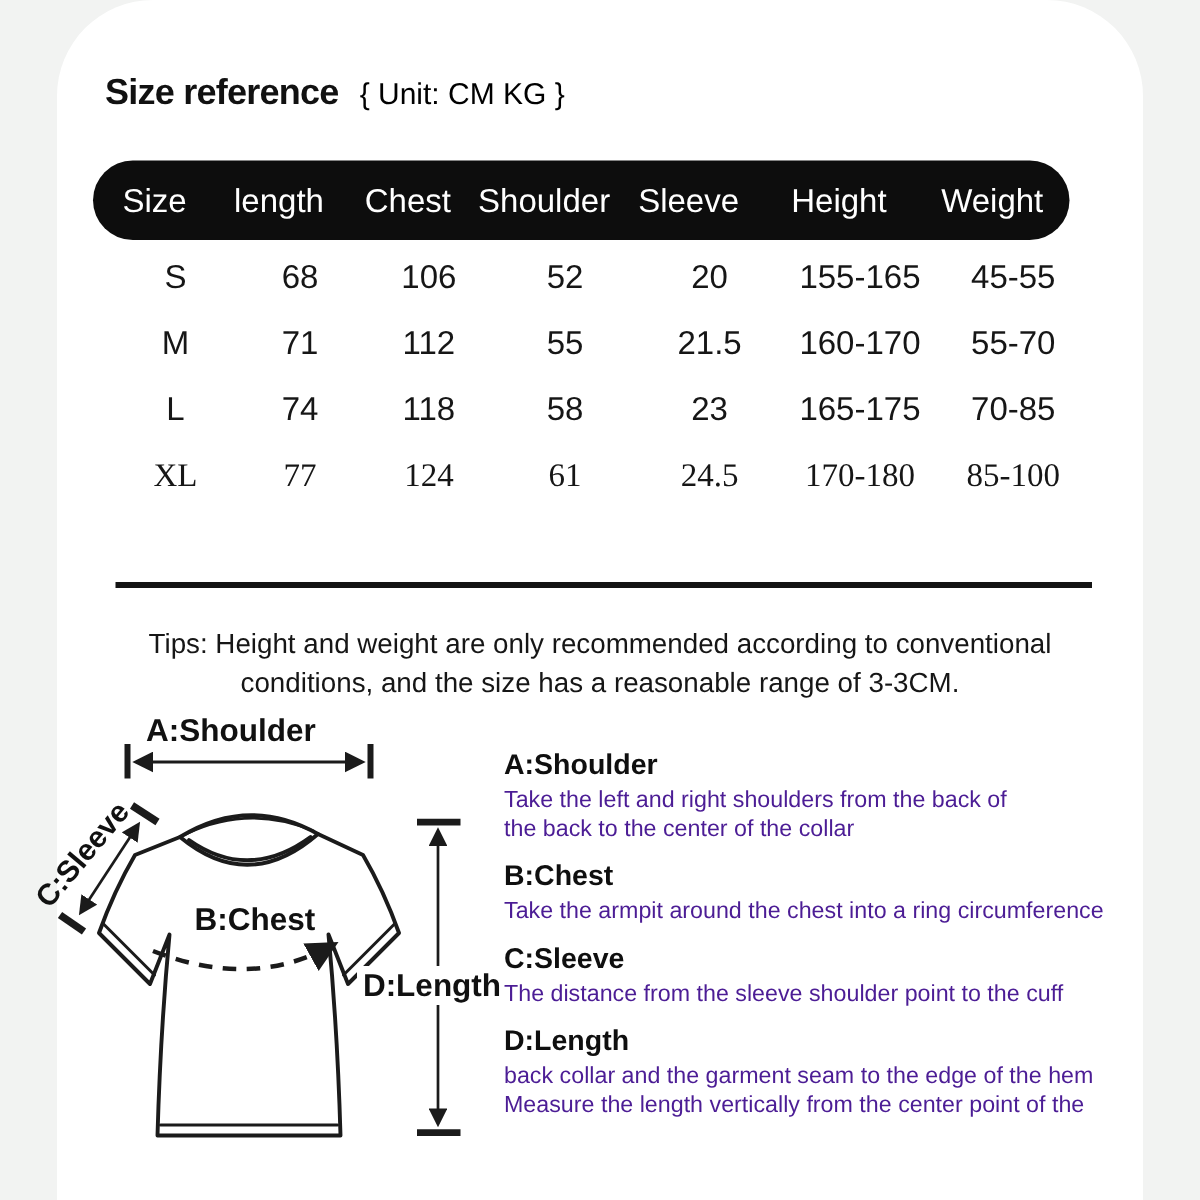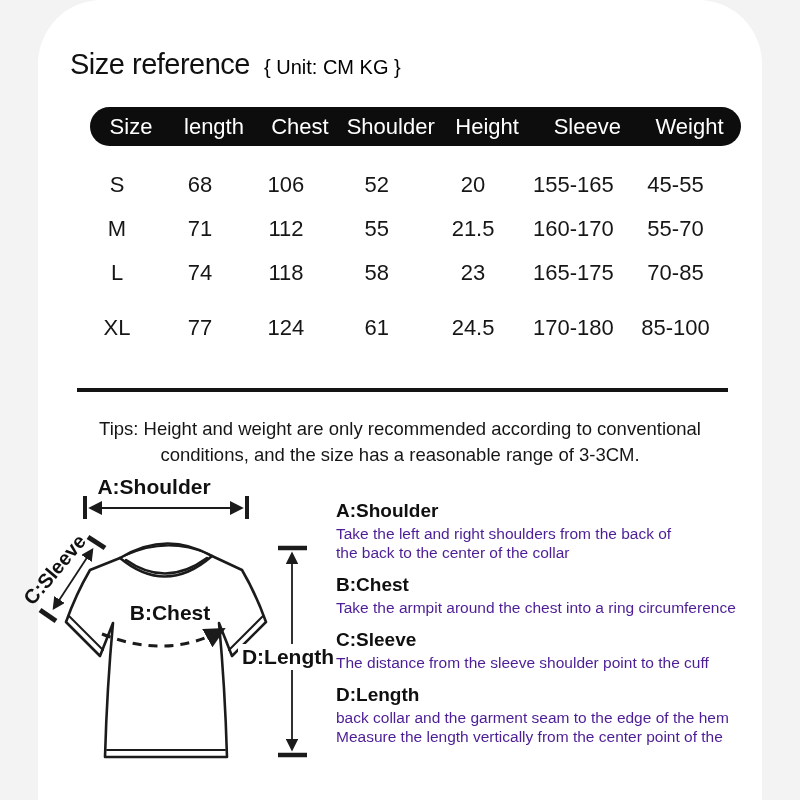--- a/index.html
+++ b/index.html
@@ -13,42 +13,42 @@
   .card {
     position:absolute; left:38px; top:0; width:724px; height:800px;
     background:#ffffff;
     border-radius:64px 64px 0 0;
   }
   
   .title-row {
     position:absolute; left:32px; top:48px;
     display:flex; align-items:baseline; gap:14px;
   }
-  .title { font-size:29px; font-weight:normal; letter-spacing:-0.5px; color:#111; }
+  .title { font-size:24px; font-weight:bold; letter-spacing:-0.5px; color:#111; }
   .unit  { font-size:20px; color:#000000; }
 
   
   .tbl-header {
-    position:absolute; left:52px; top:107px; width:651px; height:39px;
+    position:absolute; left:24px; top:107px; width:651px; height:53px;
     background:#0d0d0d; border-radius:27px;
     display:grid;
     grid-template-columns:12.6% 12.9% 13.5% 14.4% 15.2% 15.6% 15.8%;
     align-items:center;
   }
   .tbl-header span {
     color:#ffffff; font-size:22px; text-align:center; white-space:nowrap;
   }
   .tbl-row {
     position:absolute; left:38px; width:651px; height:44px;
     display:grid;
     grid-template-columns:12.6% 12.9% 13.5% 14.4% 15.2% 15.6% 15.8%;
     align-items:center;
   }
   .tbl-row span { font-size:22px; text-align:center; white-space:nowrap; color:#161616; }
-  .row-0 { top:163px; } .row-1 { top:207px; } .row-2 { top:251px; } .row-3 { top:306px; }
+  .row-0 { top:163px; } .row-1 { top:207px; } .row-2 { top:251px; } .row-3 { top:295px;font-family:Liberation Serif, serif; }
 
   
   .divider {
     position:absolute; left:39px; top:388px; width:651px; height:4px;
     background:#141414;
   }
   .tips {
     position:absolute; left:0; top:416px; width:724px;
     text-align:center; font-size:18.5px; line-height:26px; color:#161616;
   }
@@ -71,22 +71,22 @@
   <div class="title-row">
     <span class="title">Size reference</span>
     <span class="unit">{ Unit: CM KG }</span>
   </div>
 
   <div class="tbl-header">
     <span>Size</span>
     <span>length</span>
     <span>Chest</span>
     <span>Shoulder</span>
+    <span>Sleeve</span>
     <span>Height</span>
-    <span>Sleeve</span>
     <span>Weight</span>
   </div>
 
   <div class="tbl-row row-0">
     <span>S</span>
     <span>68</span>
     <span>106</span>
     <span>52</span>
     <span>20</span>
     <span>155-165</span>

